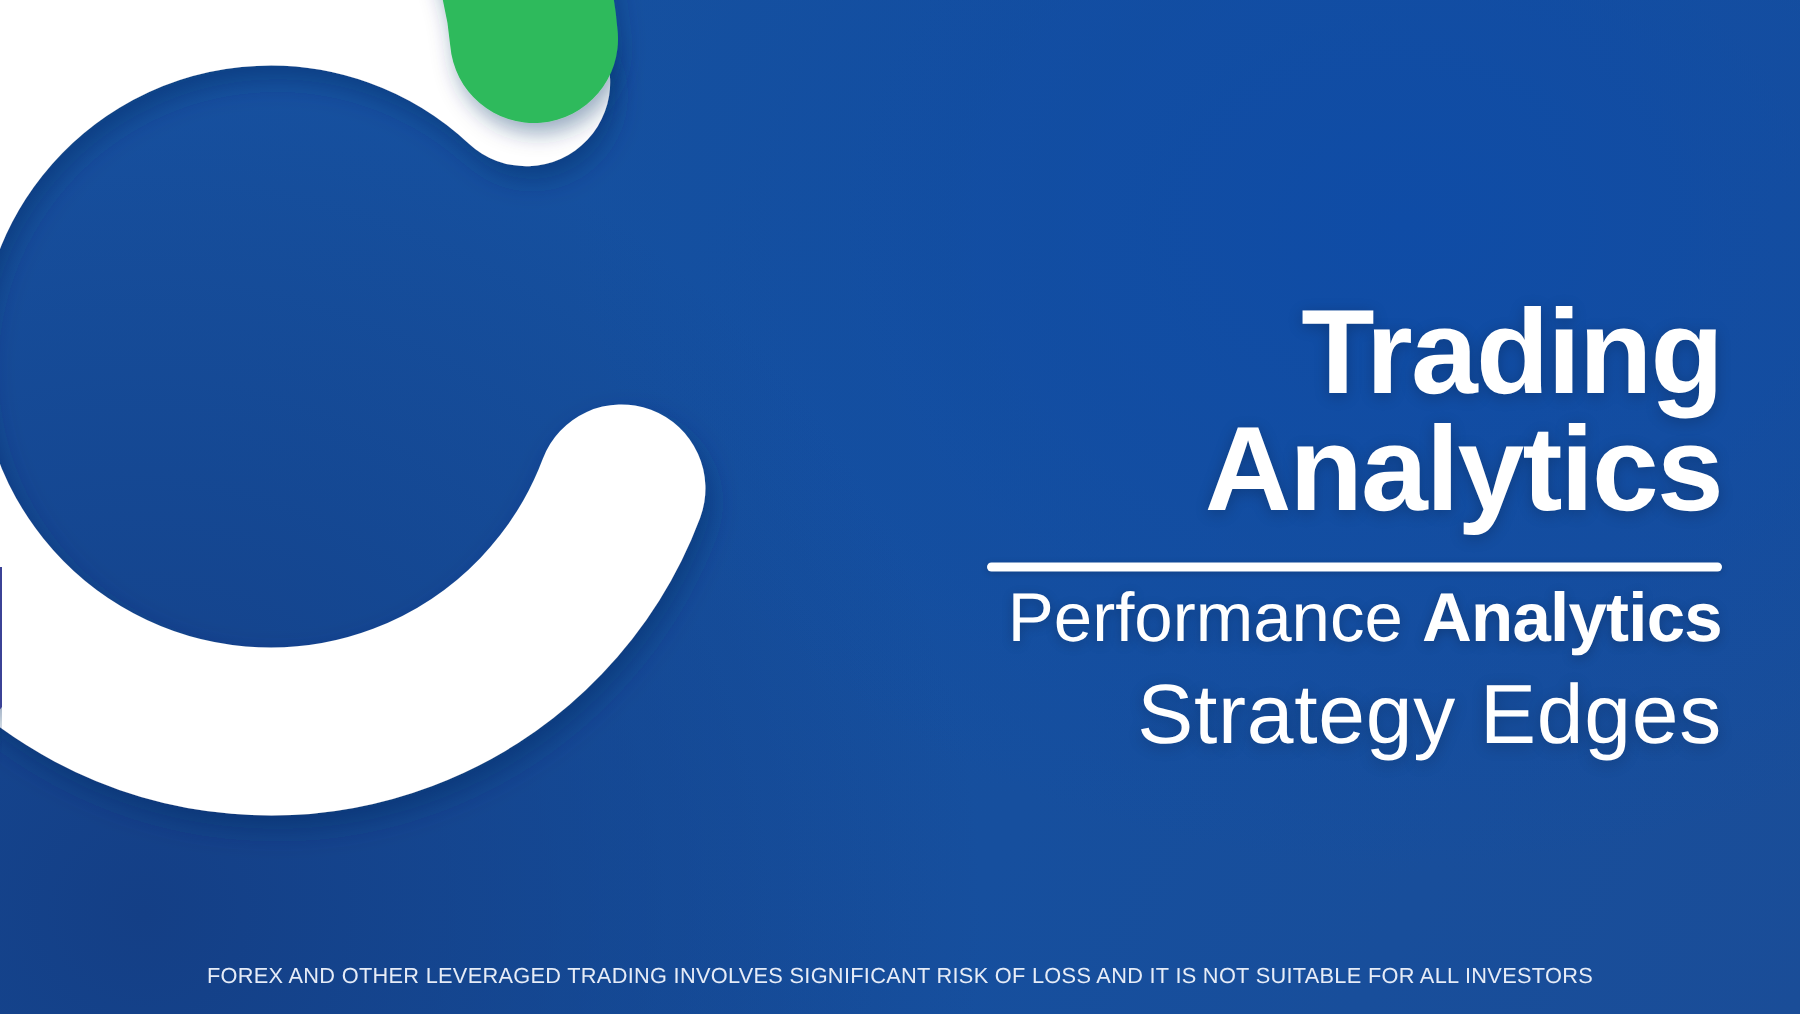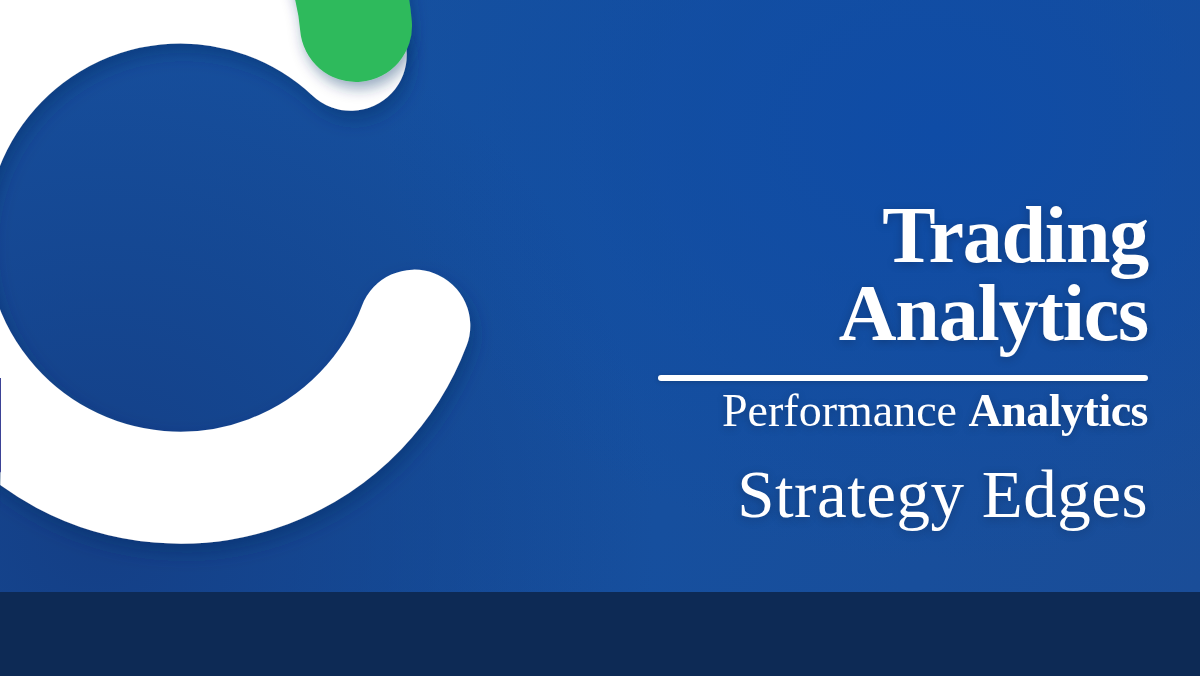--- a/index.html
+++ b/index.html
@@ -4,23 +4,23 @@
 <title>Trading Statistics</title>
 <style>
   html, body {
     margin: 0;
     padding: 0;
     background: #0d2a55;
   }
   #stage {
     position: relative;
     width: 1200px;
-    height: 592px;
+    height: 676px;
     overflow: hidden;
-    font-family: Liberation Serif, serif;
+    font-family: Liberation Sans, sans-serif;
     background:
       radial-gradient(ellipse 900px 700px at 78% 22%, #0f4ca6 0%, rgba(15,76,166,0) 62%),
       radial-gradient(ellipse 800px 800px at 8% 90%, #143f86 0%, rgba(20,63,134,0) 70%),
       linear-gradient(118deg, #17509f 0%, #15509f 35%, #164f9e 62%, #1a4d98 100%);
   }
 
   
   #ring-wrap {
     position: absolute;
     left: -210px;
@@ -59,23 +59,23 @@
     margin-top: 6px;
     color: #ffffff;
     font-size: 46px;
     line-height: 1.05;
     white-space: nowrap;
     text-shadow: 0 2px 8px rgba(0,0,0,0.22);
   }
   #subtitle-line .light { font-weight: 300; }
   #subtitle-line .bold  { font-weight: 800; letter-spacing: -0.5px; }
   #tagline {
-    margin-top: 24px;
+    margin-top: 12px;
     color: #ffffff;
-    font-size: 67px;
+    font-size: 56px;
     font-weight: 300;
     line-height: 1.05;
     letter-spacing: 0.5px;
     white-space: nowrap;
     text-shadow: 0 2px 10px rgba(0,0,0,0.22);
   }
 
   
   #disclaimer {
     position: absolute;
@@ -136,14 +136,15 @@
 
     <div id="divider"></div>
 
     <div id="subtitle-line">
       <span class="light">Performance </span><span class="bold">Analytics</span>
     </div>
 
     <div id="tagline">Strategy Edges</div>
   </div>
 
+  <div id="disclaimer">FOREX AND OTHER LEVERAGED TRADING INVOLVES SIGNIFICANT RISK OF LOSS AND IT IS NOT SUITABLE FOR ALL INVESTORS</div>
 
 </div>
 
 </body></html>

